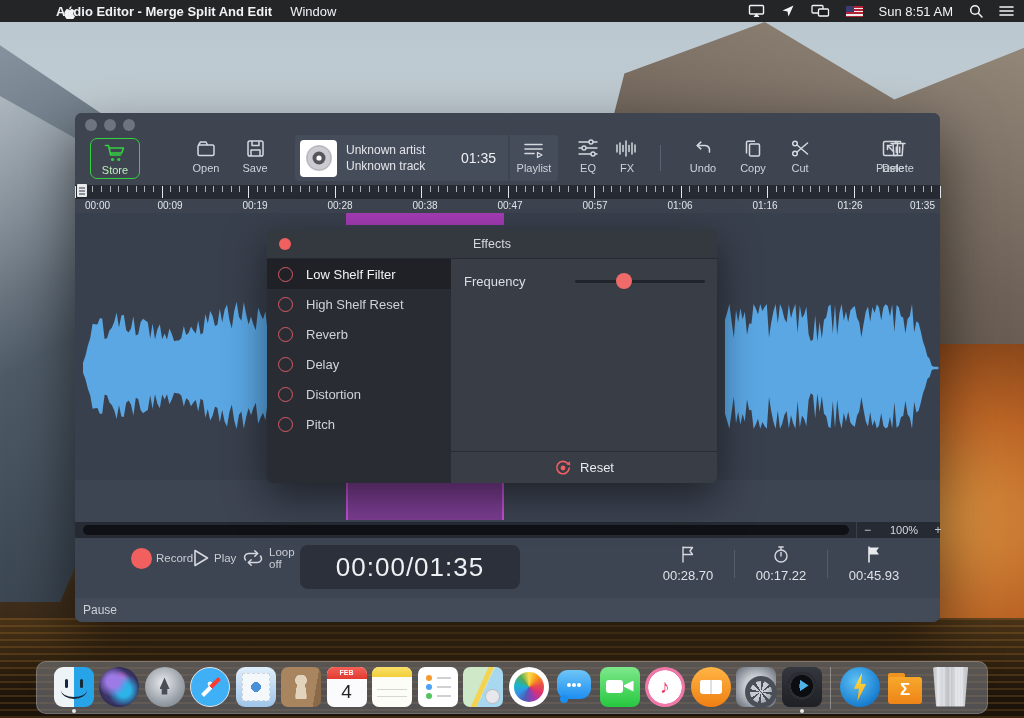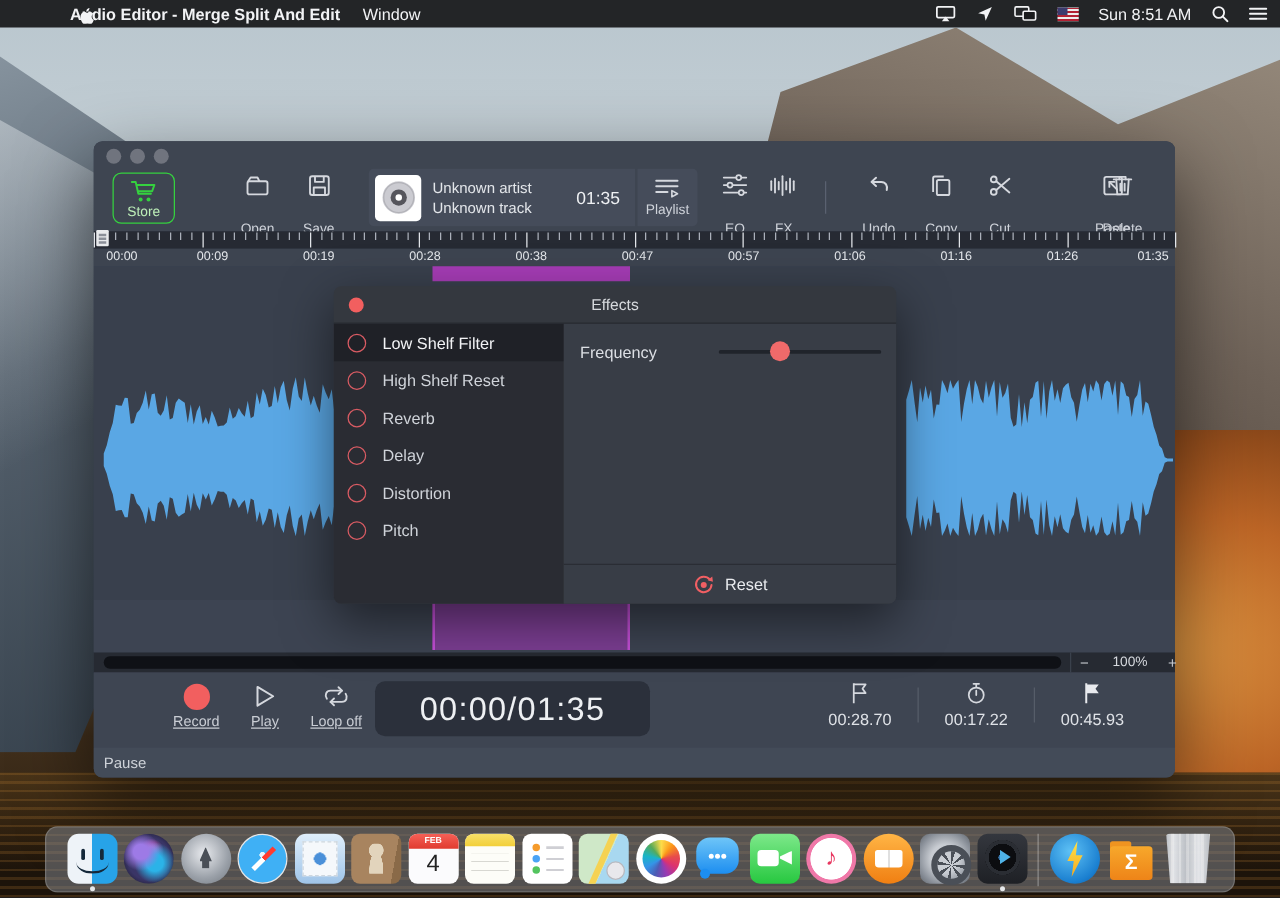--- a/index.html
+++ b/index.html
@@ -40,21 +40,21 @@
   .usflag::before { content:""; position:absolute; left:0; top:0; width:8px; height:6px; background:#3c3b6e; }
 
   
   .window { position:absolute; left:75px; top:113px; width:865px; height:509px; z-index:10;
     background:#3a4150; border-radius:7px; box-shadow:0 22px 60px rgba(0,0,0,.55); color:#dfe2e7; }
   .traffic { position:absolute; left:10px; top:6px; display:flex; gap:7px; z-index:5; }
   .tl-dot { width:12px; height:12px; border-radius:50%; background:#70747e; }
 
   .win-toolbar { position:absolute; left:0; top:0; width:865px; height:72px;
     background:#3e4551; border-radius:7px 7px 0 0; }
-  .tb-btn { position:absolute; display:flex; flex-direction:column; align-items:center; gap:18px;
+  .tb-btn { position:absolute; display:flex; flex-direction:column; align-items:center; gap:3px;
     font-size:11px; color:#cfd3da; cursor:default; }
   .tb-btn svg { display:block; }
   .store-btn { left:15px; top:25px; width:50px; height:41px; border:1.5px solid #35d13f; border-radius:7px;
     color:#bdeeb8; justify-content:center; gap:1px; padding-top:2px;align-items:center; }
   .np-wrap { position:absolute; left:220px; top:22px; display:flex; gap:2px; }
   .np-main { background:#454c5a; border-radius:4px 0 0 4px; height:46px; display:flex; align-items:center;
     padding:0 12px 0 5px; gap:9px; width:213px; }
   .np-art { width:37px; height:37px; background:#fff; border-radius:4px; display:flex; align-items:center; justify-content:center; }
   .np-text { font-size:12px; line-height:16px; color:#e3e6ea; flex:1; }
   .np-time { font-size:14px; color:#eef0f3; }
@@ -88,21 +88,21 @@
   .scroll-thumb { position:absolute; left:8px; top:3px; width:766px; height:10px; border-radius:5px; background:#0f1116; }
   .z-btn { position:absolute; top:0; height:16px; display:flex; align-items:center; justify-content:center;
     color:#c6cad0; font-size:12px; }
   .z-minus { left:781px; width:22px; border-left:1px solid #3a414c; }
   .z-level { left:805px; width:48px; font-size:11px; color:#d6d9de; }
   .z-plus { left:855px; width:16px; }
 
   
   .transport { position:absolute; left:0; top:425px; width:865px; height:60px; background:#3e4552; }
   .t-buttons { position:absolute; left:56px; top:8px; display:flex; gap:9px; }
-  .t-btn { display:flex; flex-direction:column; align-items:center; gap:4px; font-size:11.5px; color:#c9cdd4;text-decoration:underline; }
+  .t-btn { display:flex; flex-direction:row; align-items:center; gap:4px; font-size:11.5px; color:#c9cdd4; }
   .t-btn .ic { height:22px; display:flex; align-items:center; justify-content:center; }
   .t-rec { width:52px; } .t-play { width:40px; } .t-loop { width:56px; }
   .rec-dot { width:21px; height:21px; border-radius:50%; background:#f25f5f; }
   .time-box { position:absolute; left:225px; top:7px; width:220px; height:44px; background:#2b303b; border-radius:8px;
     display:flex; align-items:center; justify-content:center; font-size:26px; letter-spacing:1px; color:#eef0f3; }
   .markers { position:absolute; right:33px; top:6px; display:flex; align-items:center; gap:13px; }
   .marker { width:66px; display:flex; flex-direction:column; align-items:center; gap:4px; font-size:13px; color:#dfe2e7; }
   .marker .ic { height:20px; display:flex; align-items:center; justify-content:center; }
   .m-sep { width:1px; height:28px; background:#565d69; }
 

